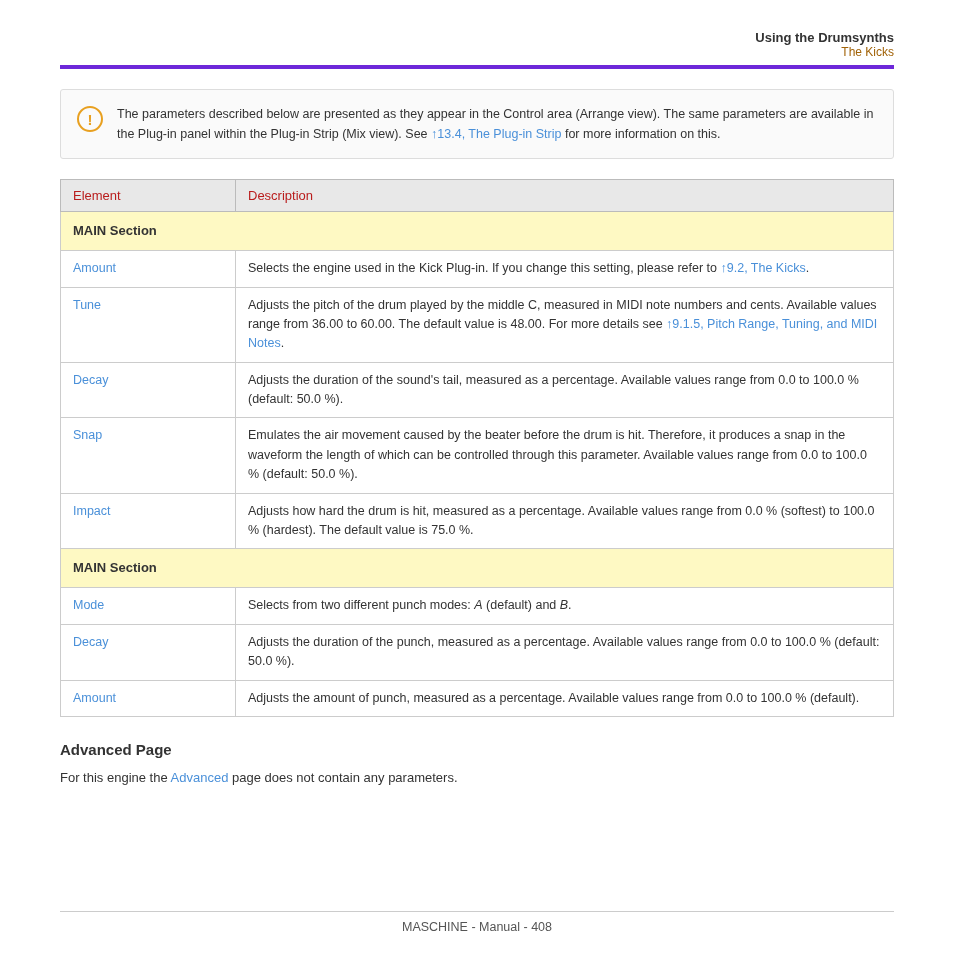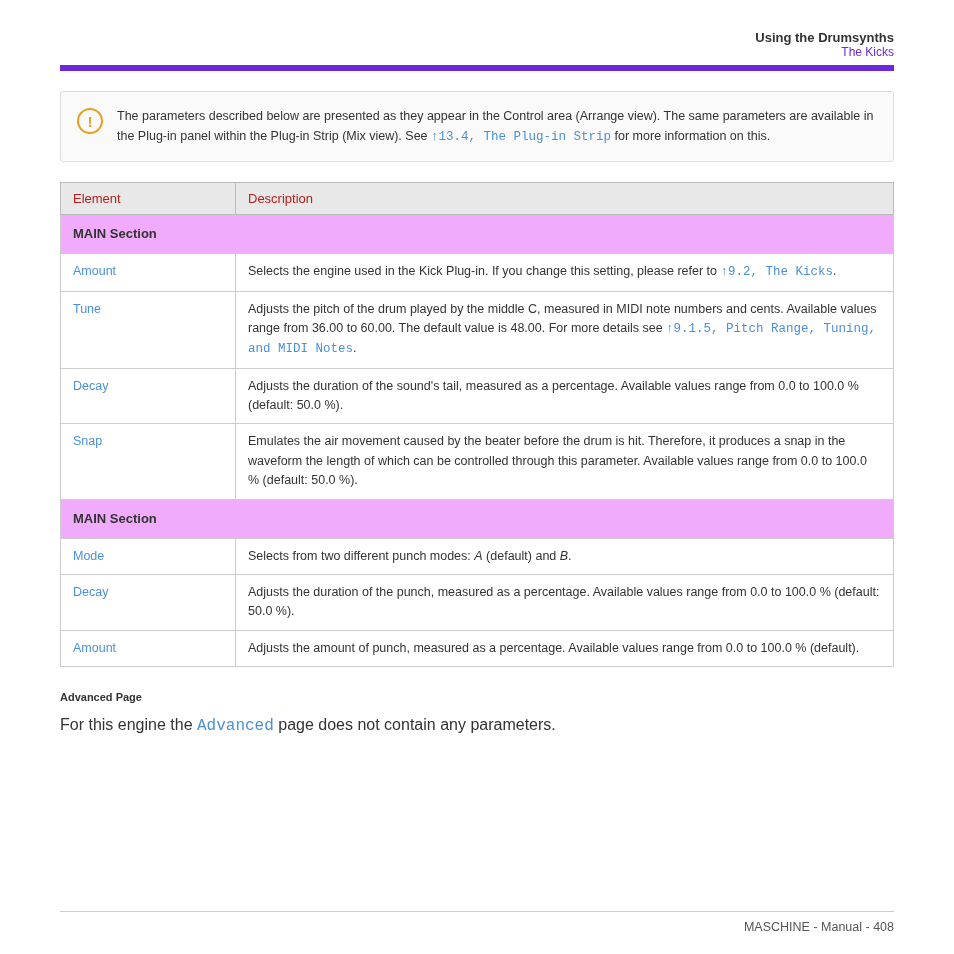--- a/index.html
+++ b/index.html
@@ -23,33 +23,33 @@
       min-height: 954px;
       background: #ffffff;
       padding: 30px 60px 30px 60px;
       position: relative;
     }
 
     
     .header-section {
       text-align: right;
       margin-bottom: 4px;
-      border-bottom: 6px solid #6d28d9;
+      border-bottom: 4px solid #6d28d9;
       padding-bottom: 6px;
     }
 
     .header-title {
       font-weight: bold;
       font-size: 13px;
       color: #333;
     }
 
     .header-subtitle {
       font-size: 12px;
-      color: #6d28d9;
+      color: #a16207;
     }
 
     
     .info-box {
       border: 1px solid #dddddd;
       border-radius: 3px;
       padding: 14px 16px;
       margin: 20px 0 20px 0;
       display: flex;
       align-items: flex-start;
@@ -74,21 +74,20 @@
 
     .info-text {
       font-size: 12.5px;
       line-height: 1.6;
       color: #333;
     }
 
     .info-text a, .link {
       color: #4a90d9;
       text-decoration: none;
-      font-family: Liberation Mono, monospace;
     }
 
     
     .main-table {
       width: 100%;
       border-collapse: collapse;
       margin-bottom: 24px;
       border: 1px solid #bbbbbb;
     }
 
@@ -111,58 +110,58 @@
       color: #333;
     }
 
     .col-element {
       width: 175px;
     }
 
     .section-row td {
       font-weight: bold;
       font-size: 13px;
-      background: #f0abfc;
+      background: #fef9c3;
       padding: 9px 12px;
       margin-top: 18px;
     }
 
     .element-link {
       color: #4a90d9;
       text-decoration: none;
     }
 
     
     .advanced-section {
       margin-top: 10px;
       margin-bottom: 30px;
     }
 
     .advanced-title {
-      font-size: 11px;
+      font-size: 15px;
       font-weight: bold;
       color: #333;
       margin-bottom: 10px;
     }
 
     .advanced-text {
-      font-size: 16px;
+      font-size: 13px;
       line-height: 1.5;
       color: #333;
     }
 
     
     .footer-section {
       position: absolute;
       bottom: 20px;
       left: 60px;
       right: 60px;
       border-top: 1px solid #cccccc;
       padding-top: 8px;
-      text-align: right;
+      text-align: center;
       font-size: 12.5px;
       color: #555;
     }
 
     em {
       font-style: italic;
     }
   </style>
 </head>
 <body>
@@ -223,20 +222,28 @@
 
       <tr>
         <td class="col-element">
           <a class="element-link">Snap</a>
         </td>
         <td>
           Emulates the air movement caused by the beater before the drum is hit. Therefore, it produces a snap in the waveform the length of which can be controlled through this parameter. Available values range from 0.0 to 100.0 % (default: 50.0 %).
         </td>
       </tr>
 
+      <tr>
+        <td class="col-element">
+          <a class="element-link">Impact</a>
+        </td>
+        <td>
+          Adjusts how hard the drum is hit, measured as a percentage. Available values range from 0.0 % (softest) to 100.0 % (hardest). The default value is 75.0 %.
+        </td>
+      </tr>
 
       <tr class="section-row">
         <td colspan="2">MAIN Section</td>
       </tr>
 
       <tr>
         <td class="col-element">
           <a class="element-link">Mode</a>
         </td>
         <td>

